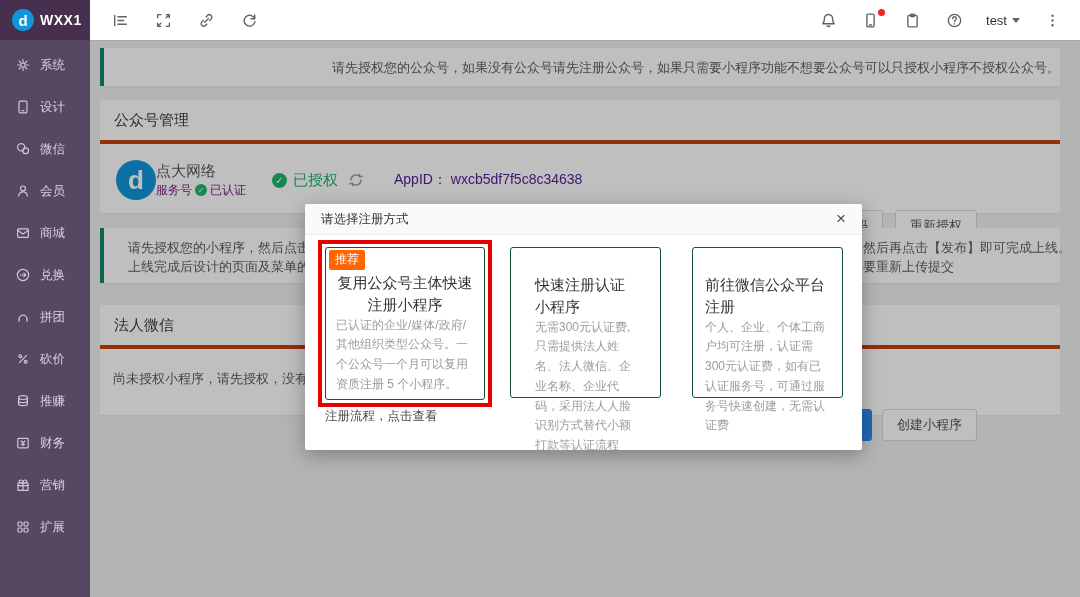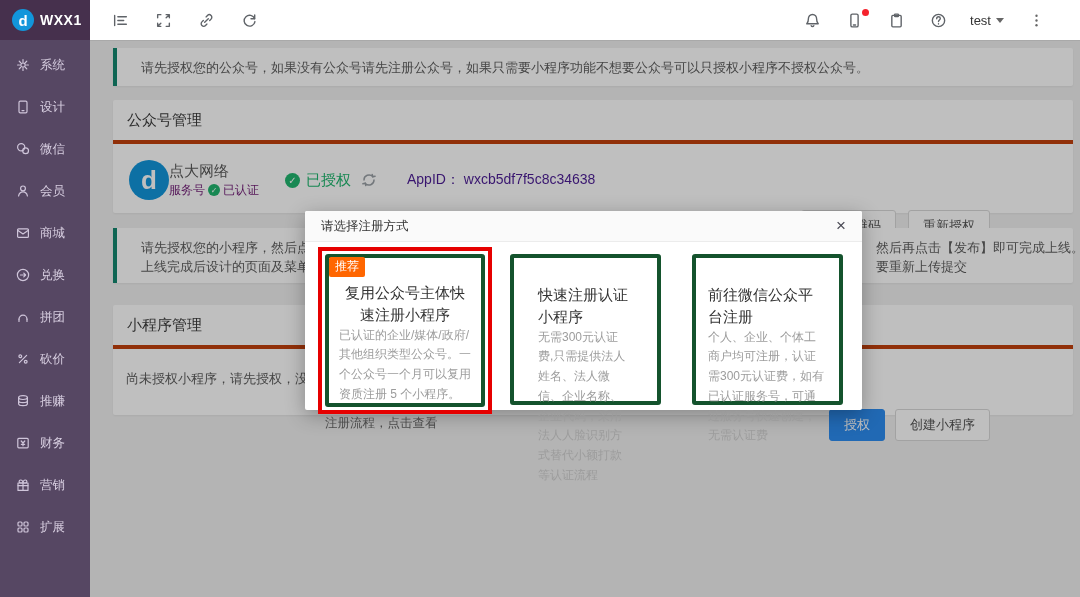--- a/index.html
+++ b/index.html
@@ -16,28 +16,28 @@
   .menu{padding-top:4px;}
   .menu-item{height:42px;display:flex;align-items:center;padding-left:15px;gap:9px;cursor:pointer;}
   .menu-item svg{width:16px;height:16px;stroke:#cfc5da;fill:none;stroke-width:1.2;stroke-linecap:round;stroke-linejoin:round;flex:none;}
   .menu-label{color:#d8cfe1;font-size:12.5px;}
   
   .header{position:absolute;left:90px;top:0;width:990px;height:40px;background:#fff;border-bottom:1px solid #e2e2e2;z-index:10;display:flex;align-items:center;justify-content:space-between;}
   .hgroup{display:flex;align-items:center;}
   .hicon{width:40px;height:40px;display:flex;align-items:center;justify-content:center;cursor:pointer;position:relative;}
   .hicon svg{width:17px;height:17px;stroke:#5f6368;fill:none;stroke-width:1.3;stroke-linecap:round;stroke-linejoin:round;}
   .hgroup.left{padding-left:10px;gap:3px;}
-  .hgroup.right{padding-right:24px;gap:2px;}
+  .hgroup.right{padding-right:8px;gap:2px;}
   .red-dot{position:absolute;top:9px;right:5px;width:7px;height:7px;border-radius:50%;background:#f5222d;}
   .user-chip{display:flex;align-items:center;gap:5px;padding:0 10px;cursor:pointer;height:40px;}
   .user-name{font-size:13px;color:#333;}
   .caret{width:0;height:0;border-left:4px solid transparent;border-right:4px solid transparent;border-top:5px solid #666;}
   
   .content{position:absolute;left:90px;top:40px;width:990px;height:557px;background:#f0f0f0;}
-  .card{position:absolute;left:23px;width:960px;background:#fff;border-radius:2px;box-shadow:0 1px 2px rgba(0,0,0,.05);}
+  .card{position:absolute;left:10px;width:960px;background:#fff;border-radius:2px;box-shadow:0 1px 2px rgba(0,0,0,.05);justify-content:flex-end;}
   .notice{border-left:none;}
   .notice .bar{position:absolute;left:0;top:0;bottom:0;width:4px;background:#13876f;}
   .notice-text{font-size:13px;color:#5e5e5e;line-height:19px;}
   #notice1{top:8px;height:38px;display:flex;align-items:center;padding-left:28px;box-sizing:border-box;}
   #notice2{top:188px;height:55px;box-sizing:border-box;padding:10px 0 0 28px;}
   #notice2 .frag-right{position:absolute;left:763px;white-space:nowrap;}
   .section-title{height:40px;line-height:40px;padding-left:14px;font-size:15px;color:#3c3c3c;border-bottom:4px solid #c2410c;}
   #mp-card{top:60px;height:113px;}
   #mini-card{top:265px;height:110px;}
   .account-row{position:relative;height:72px;display:flex;align-items:center;padding-left:16px;}
@@ -54,26 +54,26 @@
   .sync svg{width:16px;height:16px;stroke:#9aa0a6;fill:none;stroke-width:1.5;stroke-linecap:round;}
   .appid{margin-left:30px;font-size:14px;color:#4c1d95;}
   .btn{display:inline-block;box-sizing:border-box;font-size:13px;color:#555;background:#fff;border:1px solid #d9d9d9;border-radius:3px;padding:6px 14px;cursor:pointer;white-space:nowrap;}
   .btn.primary{background:#2d8cf0;border-color:#2d8cf0;color:#fff;}
   .mp-buttons{position:absolute;right:83px;top:66px;display:flex;gap:12px;}
   .mini-row{position:relative;height:69px;}
   .mini-status{position:absolute;left:13px;top:21px;font-size:13px;color:#5e5e5e;white-space:nowrap;}
   .mini-buttons{position:absolute;right:83px;top:60px;display:flex;gap:10px;}
   
   .overlay{position:absolute;left:90px;top:40px;width:990px;height:557px;background:rgba(0,0,0,.25);z-index:50;}
-  .modal{position:absolute;left:305px;top:211px;width:557px;height:199px;background:#fff;border-radius:2px;box-shadow:0 5px 20px rgba(0,0,0,.3);z-index:100;}
+  .modal{position:absolute;left:305px;top:204px;width:557px;height:246px;background:#fff;border-radius:2px;box-shadow:0 5px 20px rgba(0,0,0,.3);z-index:100;}
   .modal-header{height:31px;background:#fafafa;border-bottom:1px solid #ececec;display:flex;align-items:center;padding:0 16px;font-size:12.5px;color:#333;box-sizing:border-box;border-radius:2px 2px 0 0;}
   .modal-close{position:absolute;right:12px;top:4px;font-size:17px;color:#4a4a55;cursor:pointer;padding:2px 4px;line-height:1;}
   .modal-body{position:relative;height:206px;}
   .highlight-box{position:absolute;left:13px;top:5px;width:174px;height:167px;border:4px solid #e60000;box-sizing:border-box;z-index:2;}
-  .reg-card{position:absolute;background:#fff;border:4px solid #14532d;border-radius:3px;box-sizing:border-box;cursor:pointer;}
+  .reg-card{position:absolute;background:#fff;border:1px solid #14532d;border-radius:3px;box-sizing:border-box;cursor:pointer;}
   .reg-card .rc-title{font-size:15px;color:#333;line-height:1.45;}
   .reg-card .rc-desc{font-size:12px;color:#9c9c9c;line-height:1.65;}
   #reg-card-1{left:3px;top:3px;right:3px;bottom:3px;padding:24px 10px 10px;}
   #reg-card-1 .rc-title{text-align:center;}
   #reg-card-2{left:205px;top:12px;width:151px;height:151px;padding:26px 24px 12px;}
   #reg-card-3{left:387px;top:12px;width:151px;height:151px;padding:26px 12px 12px;}
   .badge{position:absolute;left:7px;top:6px;background:#ff6600;color:#fff;font-size:12px;padding:1px 6px 2px;border-radius:2px;z-index:3;line-height:1.4;}
   .modal-footer-link{position:absolute;left:20px;top:173px;font-size:12.5px;color:#4a4a4a;cursor:pointer;}
 </style>
 </head>
@@ -284,21 +284,21 @@
 
   <div class="card notice" id="notice2">
     <div class="bar"></div>
     <div class="notice-text">请先授权您的小程序，然后点击【上传代</div>
     <div class="notice-text">上线完成后设计的页面及菜单的修改都不</div>
     <div class="notice-text frag-right" style="top:10px;">然后再点击【发布】即可完成上线。</div>
     <div class="notice-text frag-right" style="top:29px;">要重新上传提交</div>
   </div>
 
   <div class="card" id="mini-card">
-    <div class="section-title">小程序管理</div>
+    <div class="section-title">法人微信</div>
     <div class="mini-row">
       <span class="mini-status">尚未授权小程序，请先授权，没有小</span>
       <div class="mini-buttons">
         <span class="btn primary">授权</span>
         <span class="btn">创建小程序</span>
       </div>
     </div>
   </div>
 </div>
 

